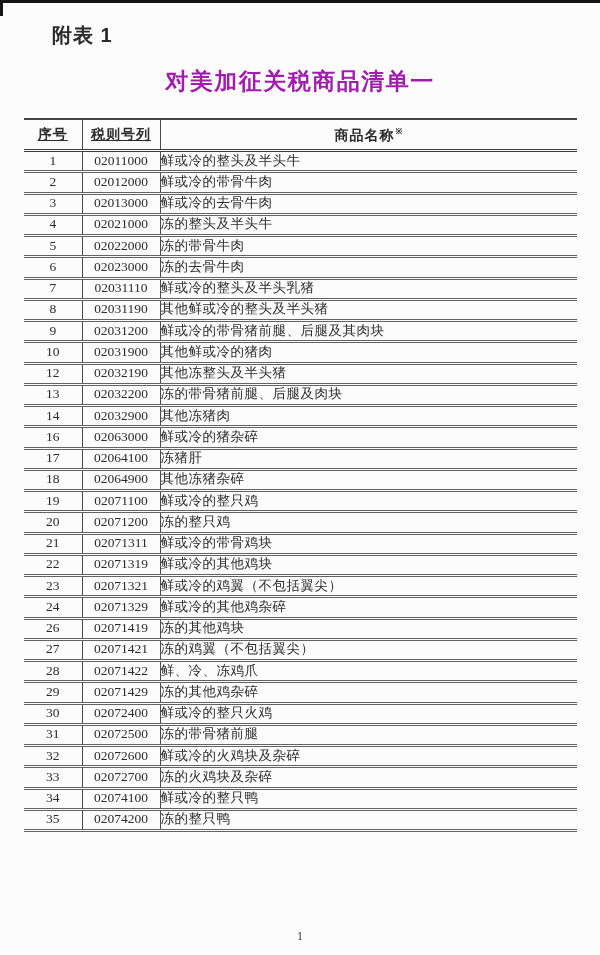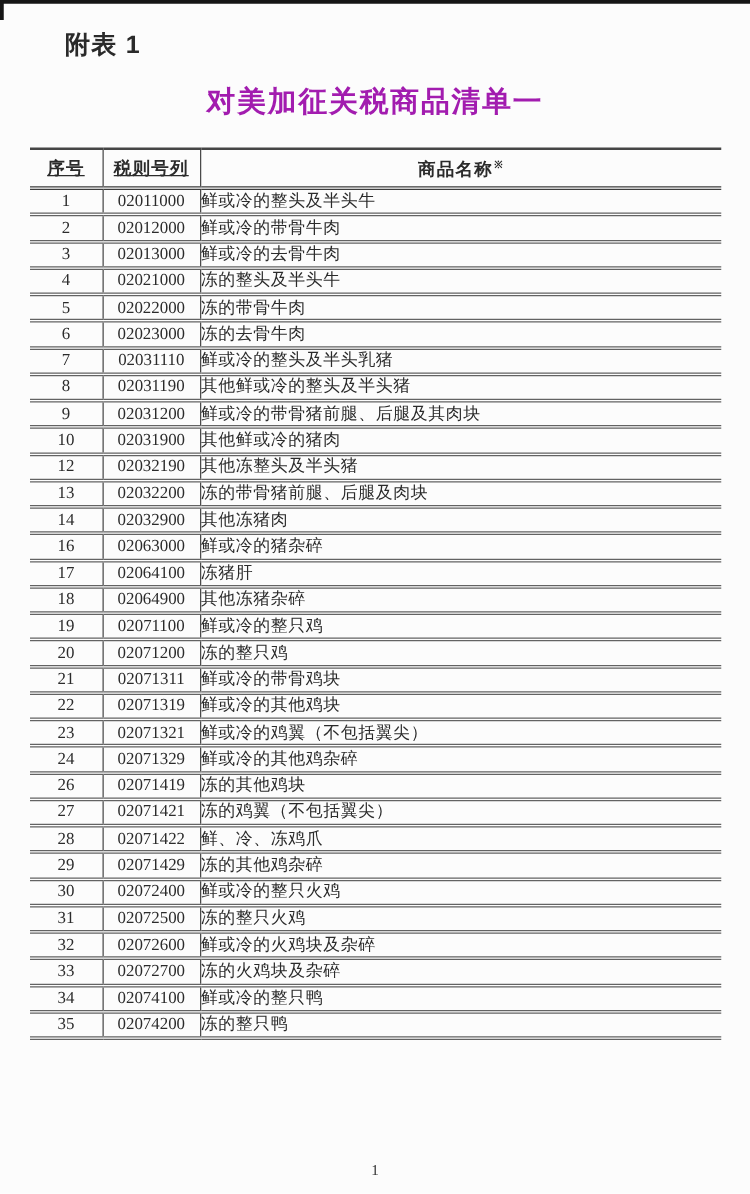--- a/index.html
+++ b/index.html
@@ -263,21 +263,21 @@
 
   <tr>
     <td class="cell-no">30</td>
     <td class="cell-code">02072400</td>
     <td class="cell-name">鲜或冷的整只火鸡</td>
   </tr>
 
   <tr>
     <td class="cell-no">31</td>
     <td class="cell-code">02072500</td>
-    <td class="cell-name">冻的整只火鸡</td>
+    <td class="cell-name">冻的带骨猪前腿</td>
   </tr>
 
   <tr>
     <td class="cell-no">32</td>
     <td class="cell-code">02072600</td>
     <td class="cell-name">鲜或冷的火鸡块及杂碎</td>
   </tr>
 
   <tr>
     <td class="cell-no">33</td>

